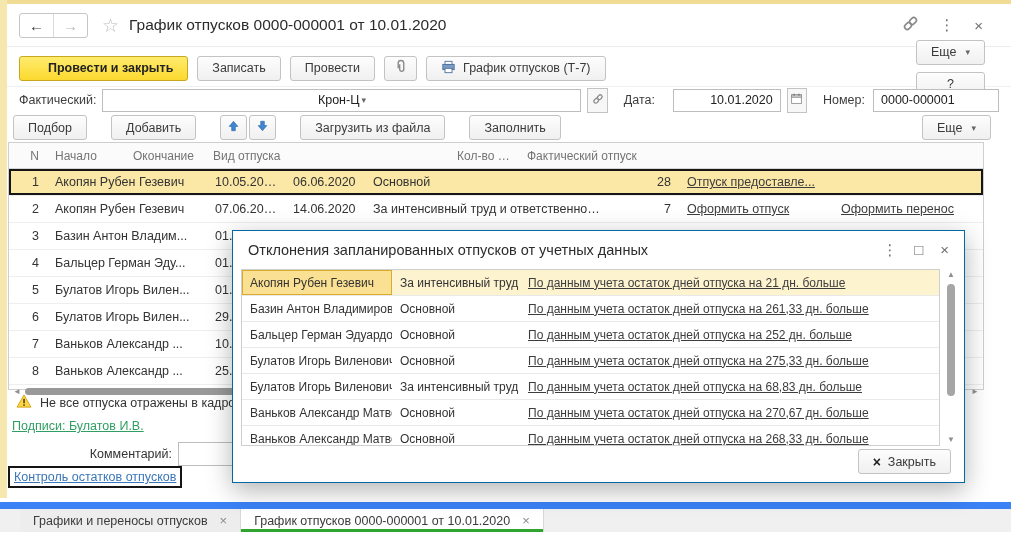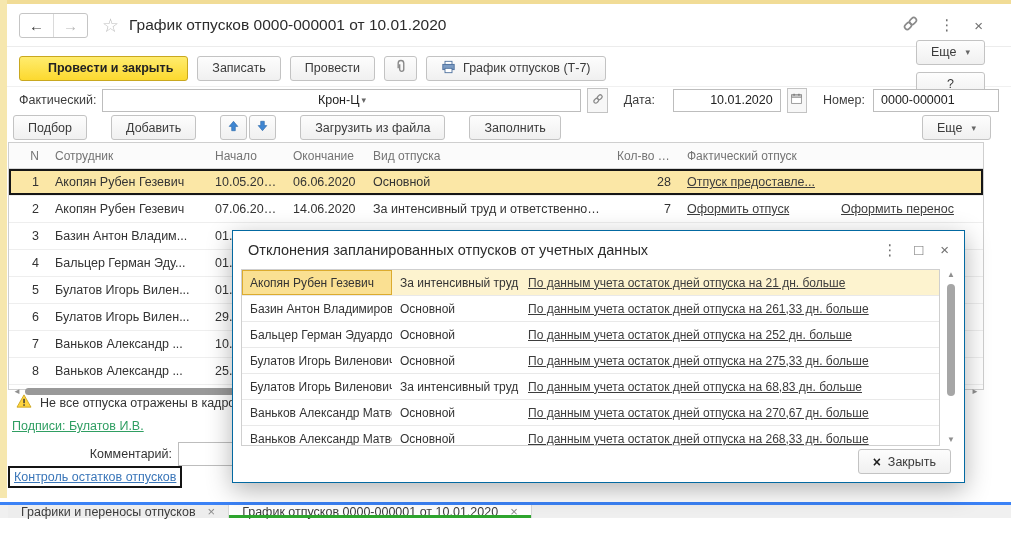--- a/index.html
+++ b/index.html
@@ -74,22 +74,22 @@
   
   .warnrow{position:absolute;left:16px;top:394px;display:flex;align-items:center;gap:8px;color:#333;}
   .signlink{position:absolute;left:12px;top:419px;color:#2f9e62;text-decoration:underline;cursor:pointer;}
   .commentrow{position:absolute;left:0;top:442px;display:flex;align-items:center;}
   .comment-label{width:172px;text-align:right;}
   .comment-input{width:285px;height:20px;border:1px solid #bdbdbd;margin-left:6px;background:#fff;}
   .controlbox{position:absolute;left:8px;top:466px;border:2px solid #141414;padding:2px 4px;background:#fff;}
   .controlbox span{color:#3a76b9;text-decoration:underline;cursor:pointer;font-size:12.5px;}
 
   
-  .tabbar{position:absolute;left:0;top:502px;width:1011px;height:16px;background:#f0f0f0;
-    border-top:3px solid #3b82f6;display:flex;align-items:stretch;padding-left:8px;box-sizing:border-box;}
+  .tabbar{position:absolute;left:0;top:502px;width:1011px;height:30px;background:#f0f0f0;
+    border-top:7px solid #3b82f6;display:flex;align-items:stretch;padding-left:20px;box-sizing:border-box;}
   .tab{display:flex;align-items:center;gap:12px;padding:0 13px;font-size:12.5px;color:#3b3b3b;
     background:#ededed;border-right:1px solid #d8d8d8;cursor:pointer;position:relative;}
   .tab.active{background:#ffffff;}
   .tab.active:after{content:"";position:absolute;left:0;right:0;bottom:0;height:3px;background:#2ea52e;}
   .tabx{color:#8a8a8a;font-size:13px;cursor:pointer;}
 
   
   .dialog{position:absolute;left:232px;top:230px;width:733px;height:253px;background:#fff;
     border:1px solid #0369a1;box-shadow:0 7px 24px rgba(0,0,0,.30);box-sizing:border-box;}
   .dlg-title{height:37px;display:flex;align-items:center;padding:0 15px;font-size:14.5px;color:#2c2c2c;}
@@ -230,21 +230,20 @@
       <button class="btn">
         <span>Еще</span>
         <span class="caret">▾</span>
       </button>
     </div>
   </div>
 
   <div class="grid">
     <div class="hdr">
       <div class="c c-n">N</div>
-      <div class="c c-emp">Сотрудник</div>
       <div class="c c-start">Начало</div>
       <div class="c c-end">Окончание</div>
       <div class="c c-type">Вид отпуска</div>
       <div class="c c-days">Кол-во дн.</div>
       <div class="c c-f1" style="width:306px">Фактический отпуск</div>
     </div>
 
     <div class="row selected">
       <div class="c c-n">1</div>
       <div class="c c-emp">Акопян Рубен Гезевич</div>

